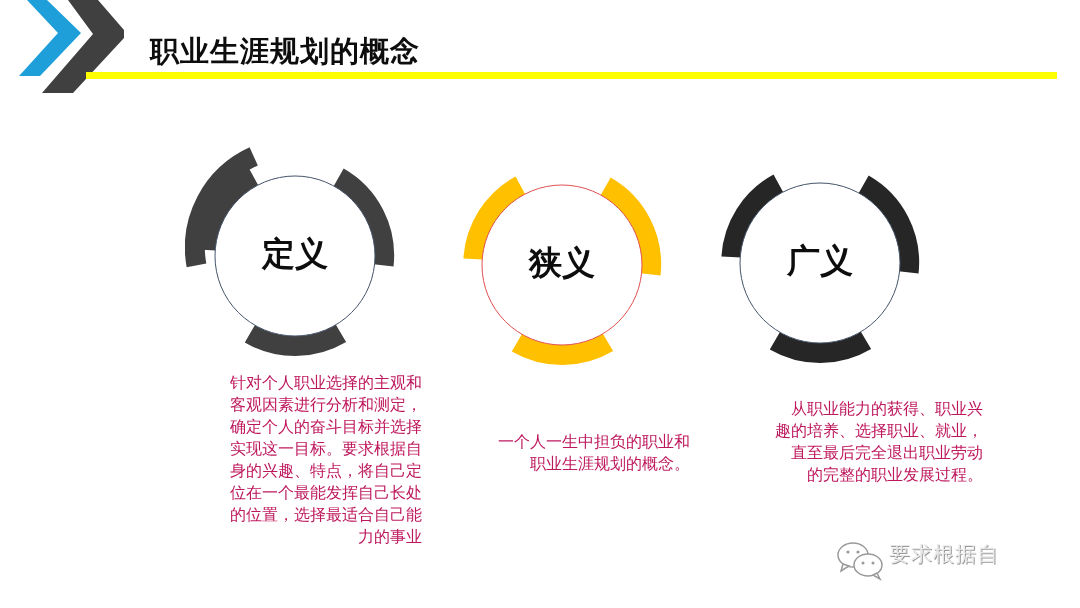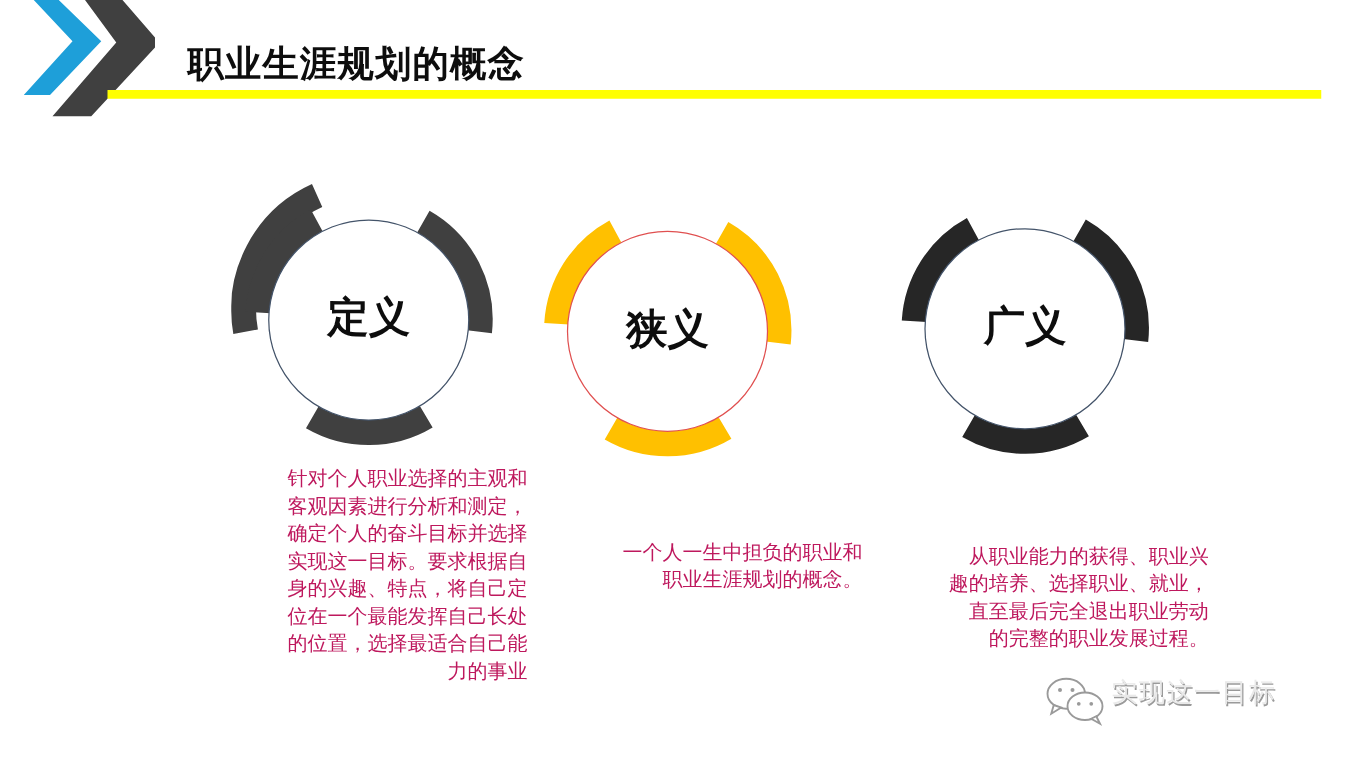--- a/index.html
+++ b/index.html
@@ -24,21 +24,21 @@
     font-size:33px; font-weight:bold; color:#0d0d0d; padding-bottom:4px; box-sizing:border-box;
   }
 
   .desc {
     position:absolute; font-size:16px; line-height:22px; color:#be185d;
     white-space:pre-line;
     text-align:right;
   }
   #desc-1 { left:187px; top:372px; width:235px; }
   #desc-2 { left:460px; top:431px; width:230px; }
-  #desc-3 { left:732px; top:398px; width:235px;margin-top:36px; }
+  #desc-3 { left:748px; top:398px; width:235px; }
 
   #watermark { left:835px; top:538px; width:245px; height:60px; }
   #wm-wechat { position:absolute; left:0; top:2px; width:52px; height:42px; }
   #wm-line1 {
     position:absolute; left:54px; top:2px; font-size:21px; color:#e9e9e9;
     text-shadow:1px 1px 0 #9a9a9a; white-space:nowrap; letter-spacing:1px;
   }
   #wm-line2 {
     position:absolute; left:56px; top:18px; font-size:24px; color:#ffffff;
     text-shadow:1px 1px 0 #222, -1px 0 0 #222, 0 -1px 0 #666, 2px 2px 1px #000;
@@ -66,21 +66,21 @@
     <g fill="none" stroke="#404040" stroke-width="20" transform="rotate(0 110 110)">
       <path d="M 21.4 104.0 A 90 90 0 0 1 68.3 30.2"></path>
       <path d="M 153.7 31.3 A 90 90 0 0 1 198.6 119.4"></path>
       <path d="M 64.8 187.9 A 90 90 0 0 0 156.0 187.4"></path>
     </g>
     <circle cx="110" cy="110" r="80" fill="#ffffff" stroke="#44546A" stroke-width="1"></circle>
   </svg>
   <div class="ring-label">定义</div>
 </div>
 
-<div class="ring" style="left:424px; top:155px;">
+<div class="ring" style="left:452px; top:155px;">
   <svg viewBox="0 0 220 220">
     <g fill="none" stroke="#FFC000" stroke-width="20">
       <path d="M 21.4 104.0 A 90 90 0 0 1 68.3 30.2"></path>
       <path d="M 153.7 31.3 A 90 90 0 0 1 198.6 119.4"></path>
       <path d="M 64.8 187.9 A 90 90 0 0 0 156.0 187.4"></path>
     </g>
     <circle cx="110" cy="110" r="80" fill="#ffffff" stroke="#E05050" stroke-width="1"></circle>
   </svg>
   <div class="ring-label">狭义</div>
 </div>
@@ -120,14 +120,14 @@
       <ellipse cx="33" cy="25" rx="14" ry="11"></ellipse>
       <path d="M42 33 L45 39 L38 35 Z"></path>
     </g>
     <g fill="#9a9a9a">
       <circle cx="13" cy="12" r="1.6"></circle>
         <circle cx="23" cy="12" r="1.6"></circle>
       <circle cx="28" cy="23" r="1.5"></circle>
         <circle cx="38" cy="23" r="1.5"></circle>
     </g>
   </svg>
-  <div id="wm-line1">实现这一目标</div>
+  <div id="wm-line1">要求根据自</div>
 </div>
 
 </body></html>

